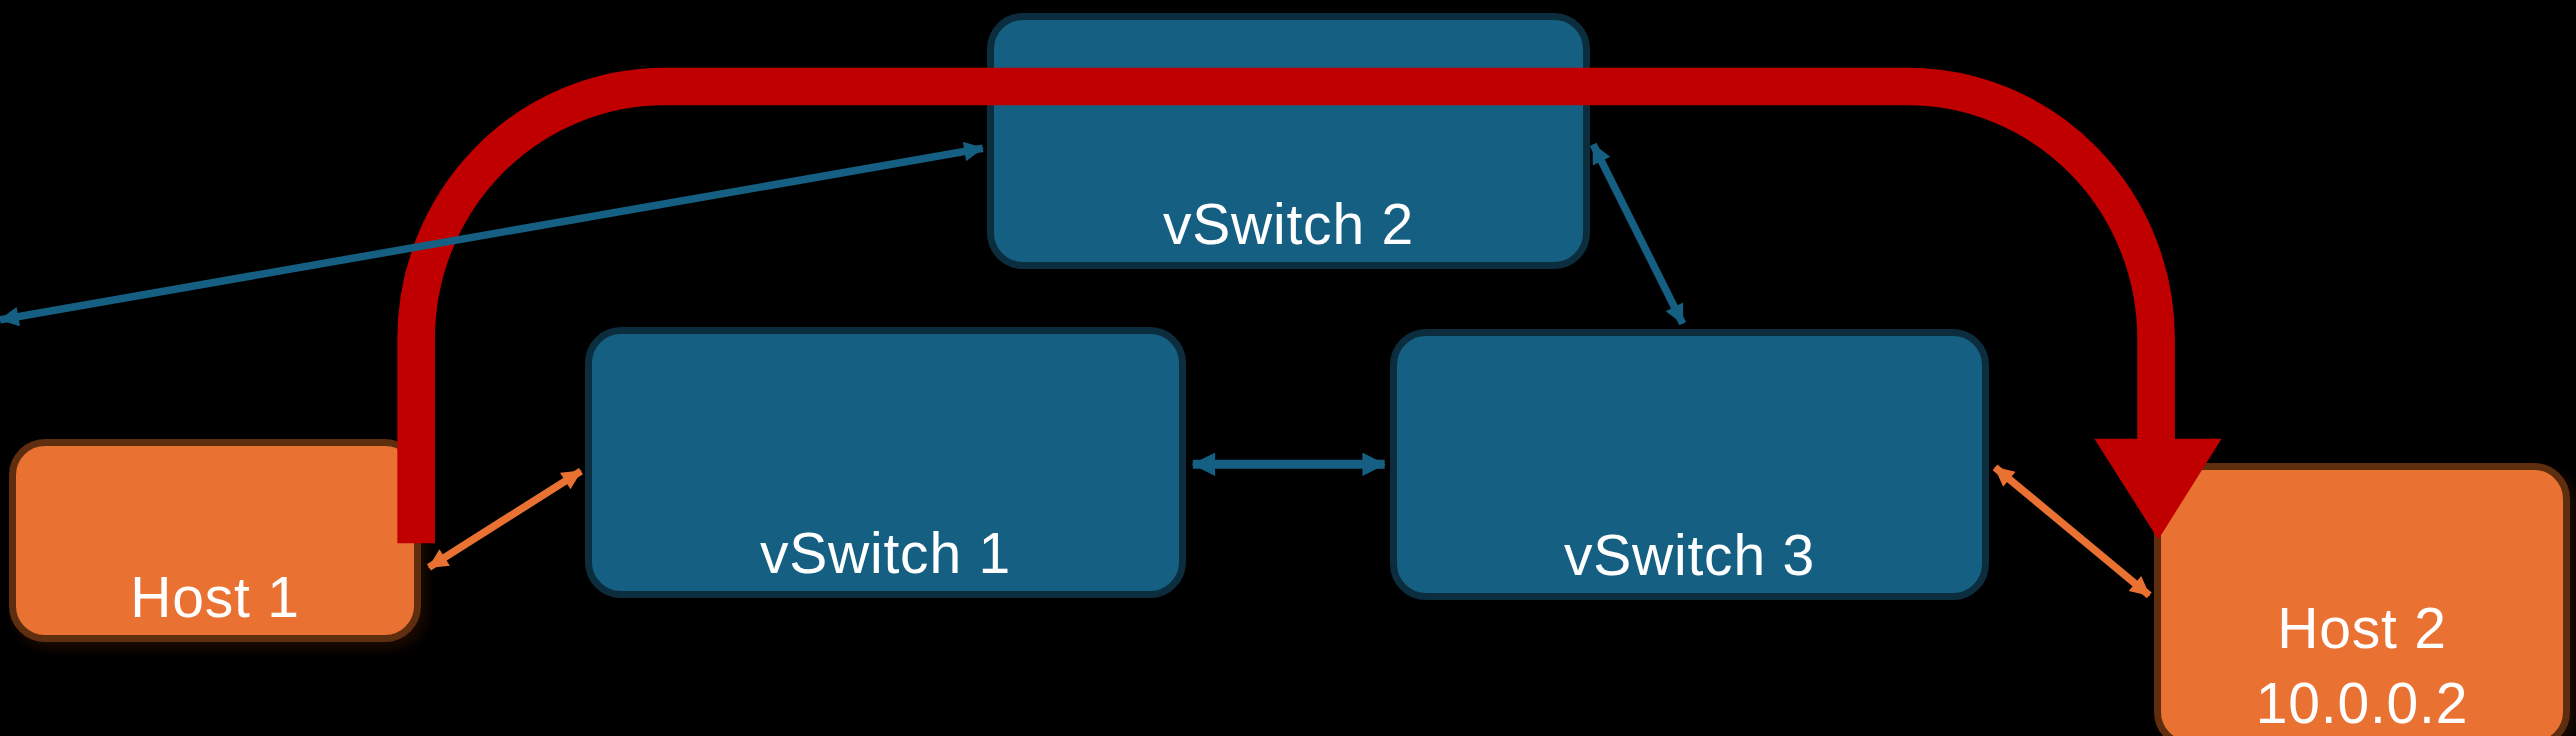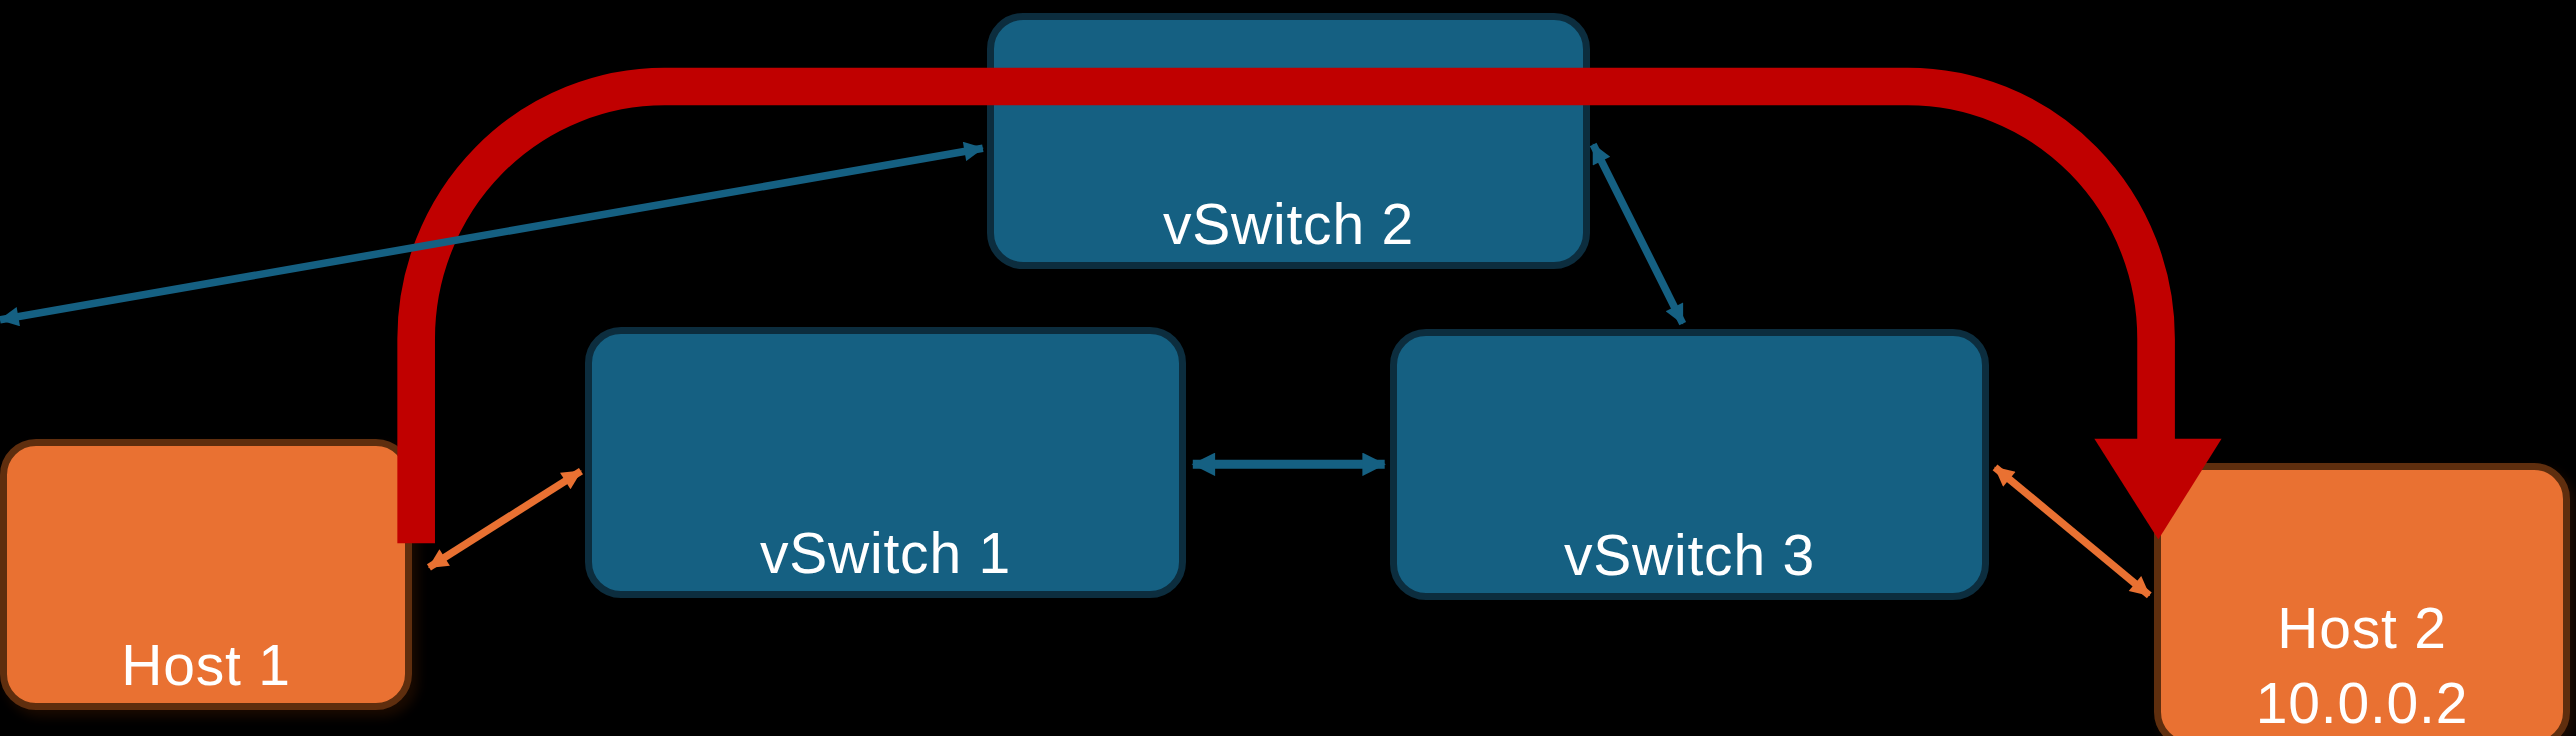--- a/index.html
+++ b/index.html
@@ -39,21 +39,21 @@
     box-shadow: 5.3px 6.8px 10.5px rgba(0,0,0,0.55);
   }
   .host {
     background: #E97132;
     border: 7.5px solid #5F2E0E;
     box-shadow: 5.3px 6.8px 10.5px rgba(40,15,0,0.65);
   }
   #vswitch1 { left: 585px;  top: 327px;  width: 601px; height: 271px; }
   #vswitch2 { left: 987px; top: 12.8px;   width: 603px; height: 256px; }
   #vswitch3 { left: 1390px; top: 329px;  width: 599px; height: 271px; }
-  #host1    { left: 0;   top: 439px;  width: 412px; height: 271px; gap: 40px; }
+  #host1    { left: 9px;   top: 439px;  width: 412px; height: 203px; gap: 40px; }
   #host2    { left: 2154px; top: 463px;  width: 416px; height: 285px; }
   svg.overlay {
     position: absolute;
     left: 0; top: 0;
     width: 2576px;
     height: 736px;
     pointer-events: none;
   }
 </style>
 </head>

